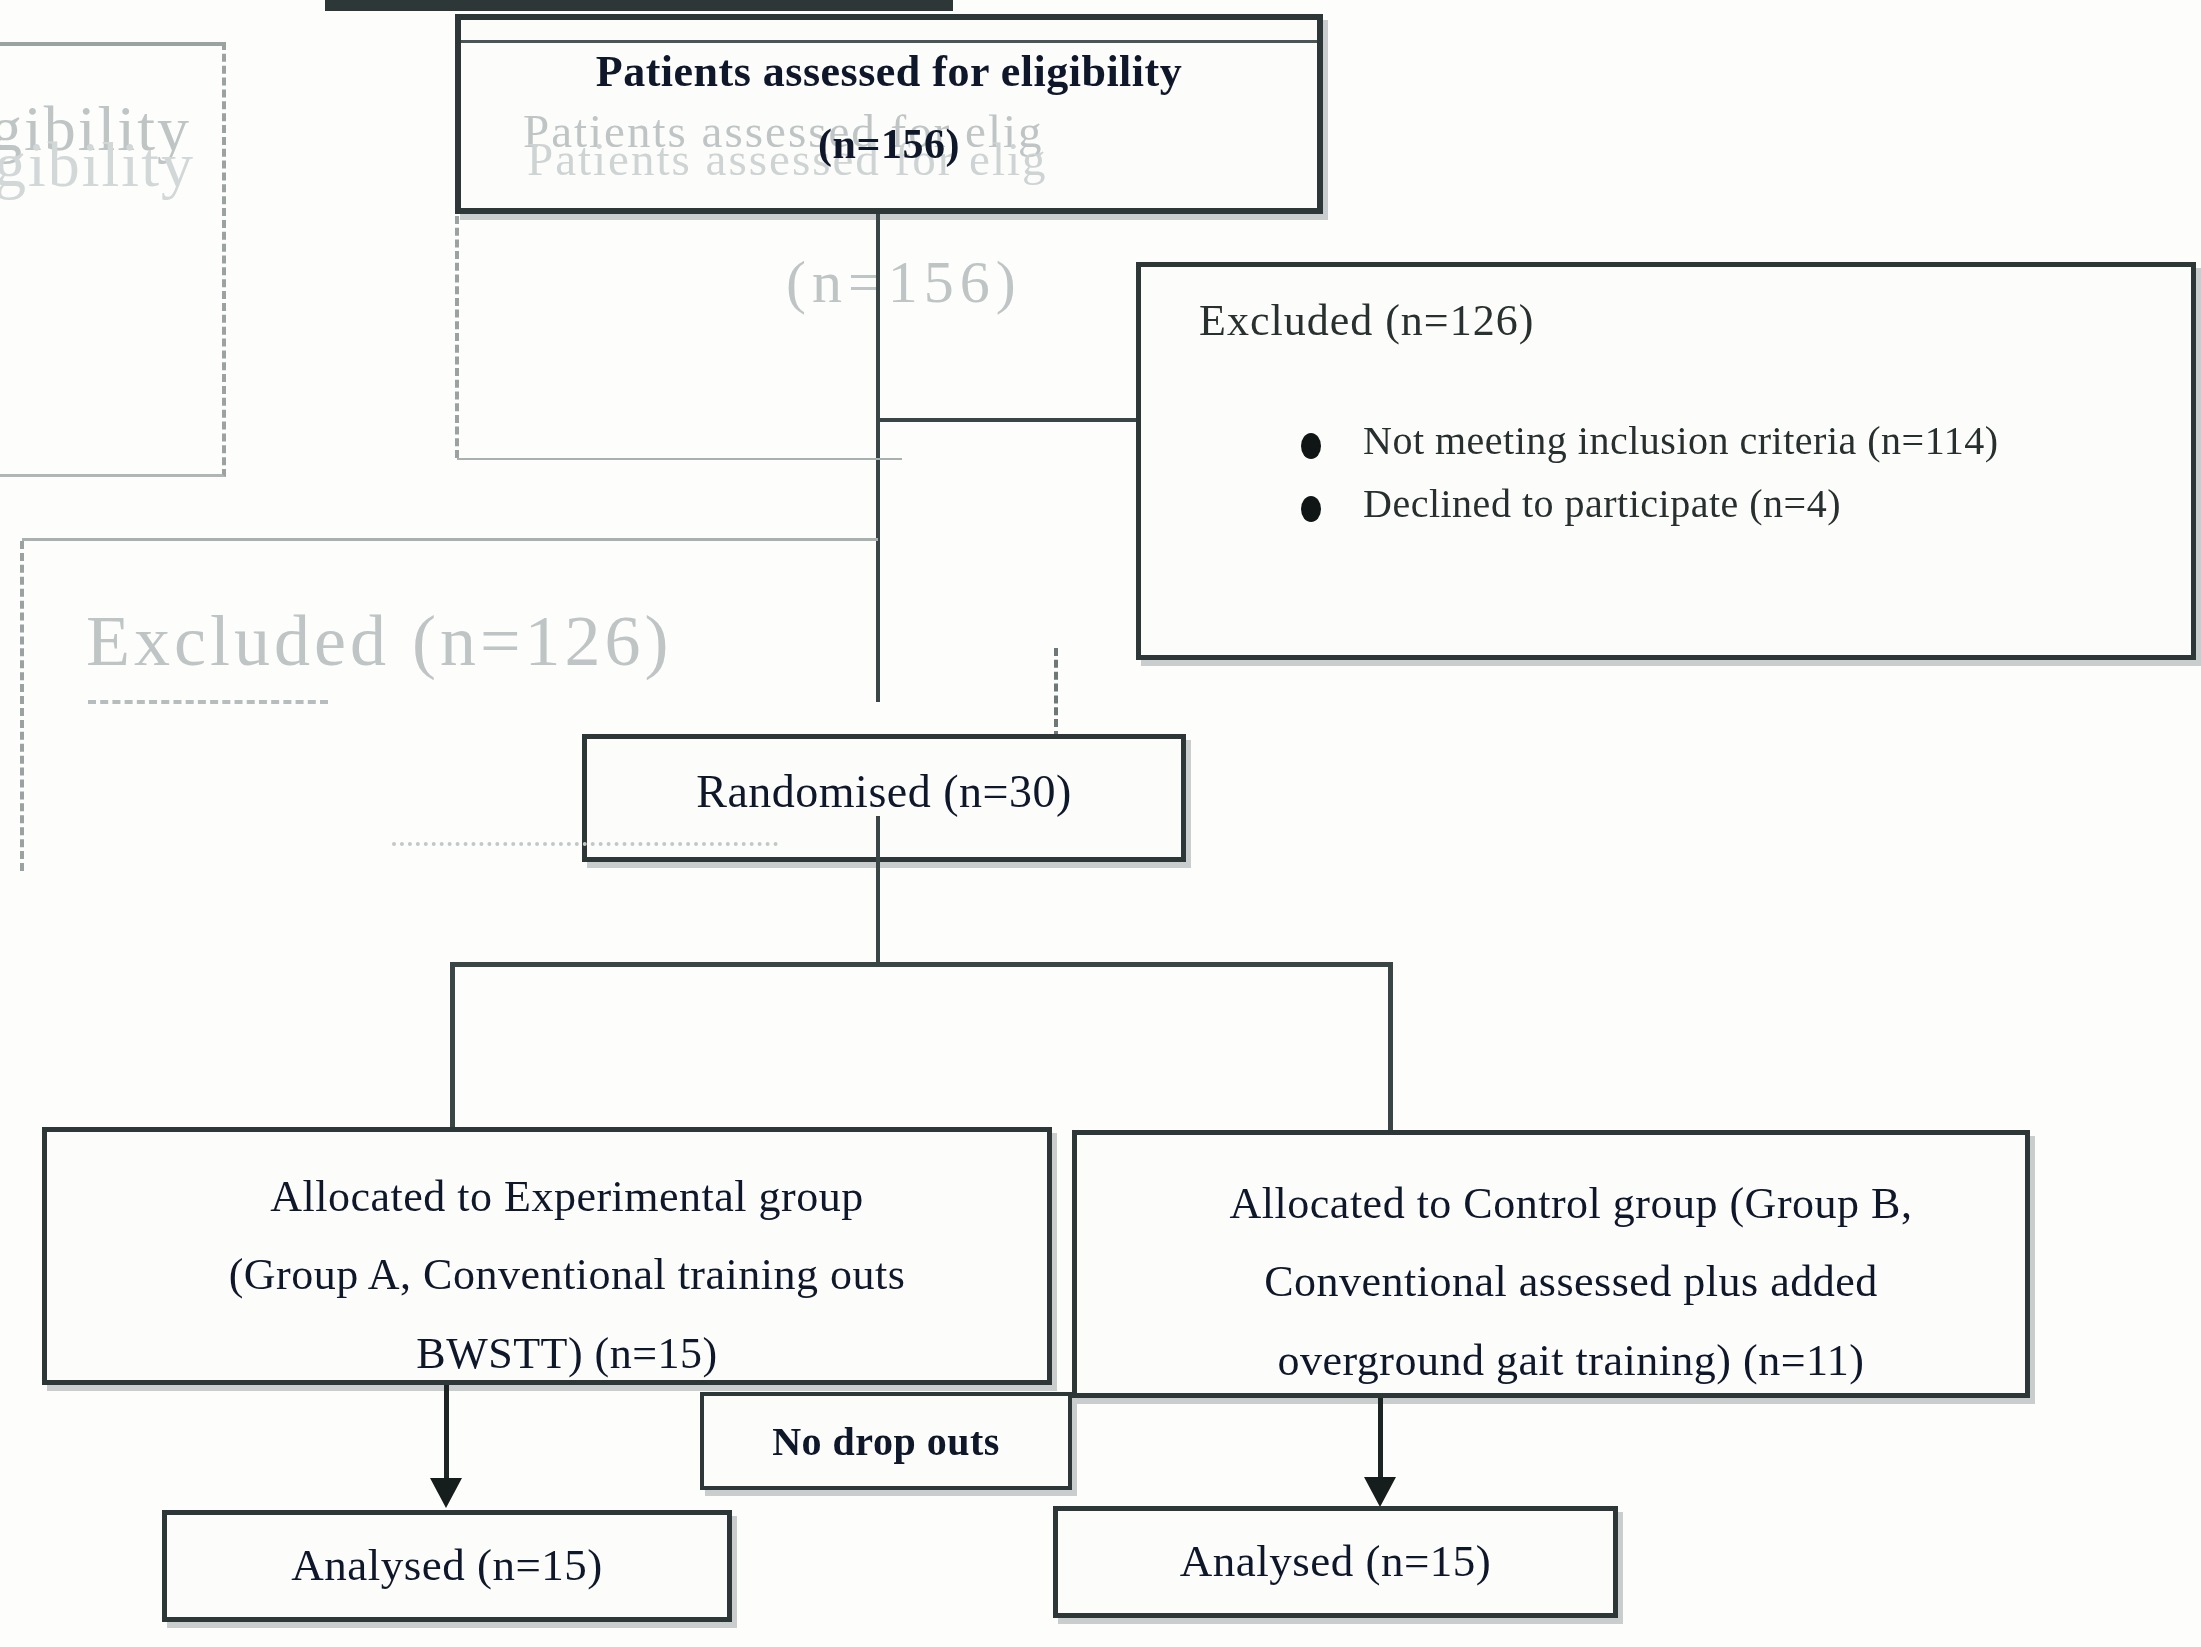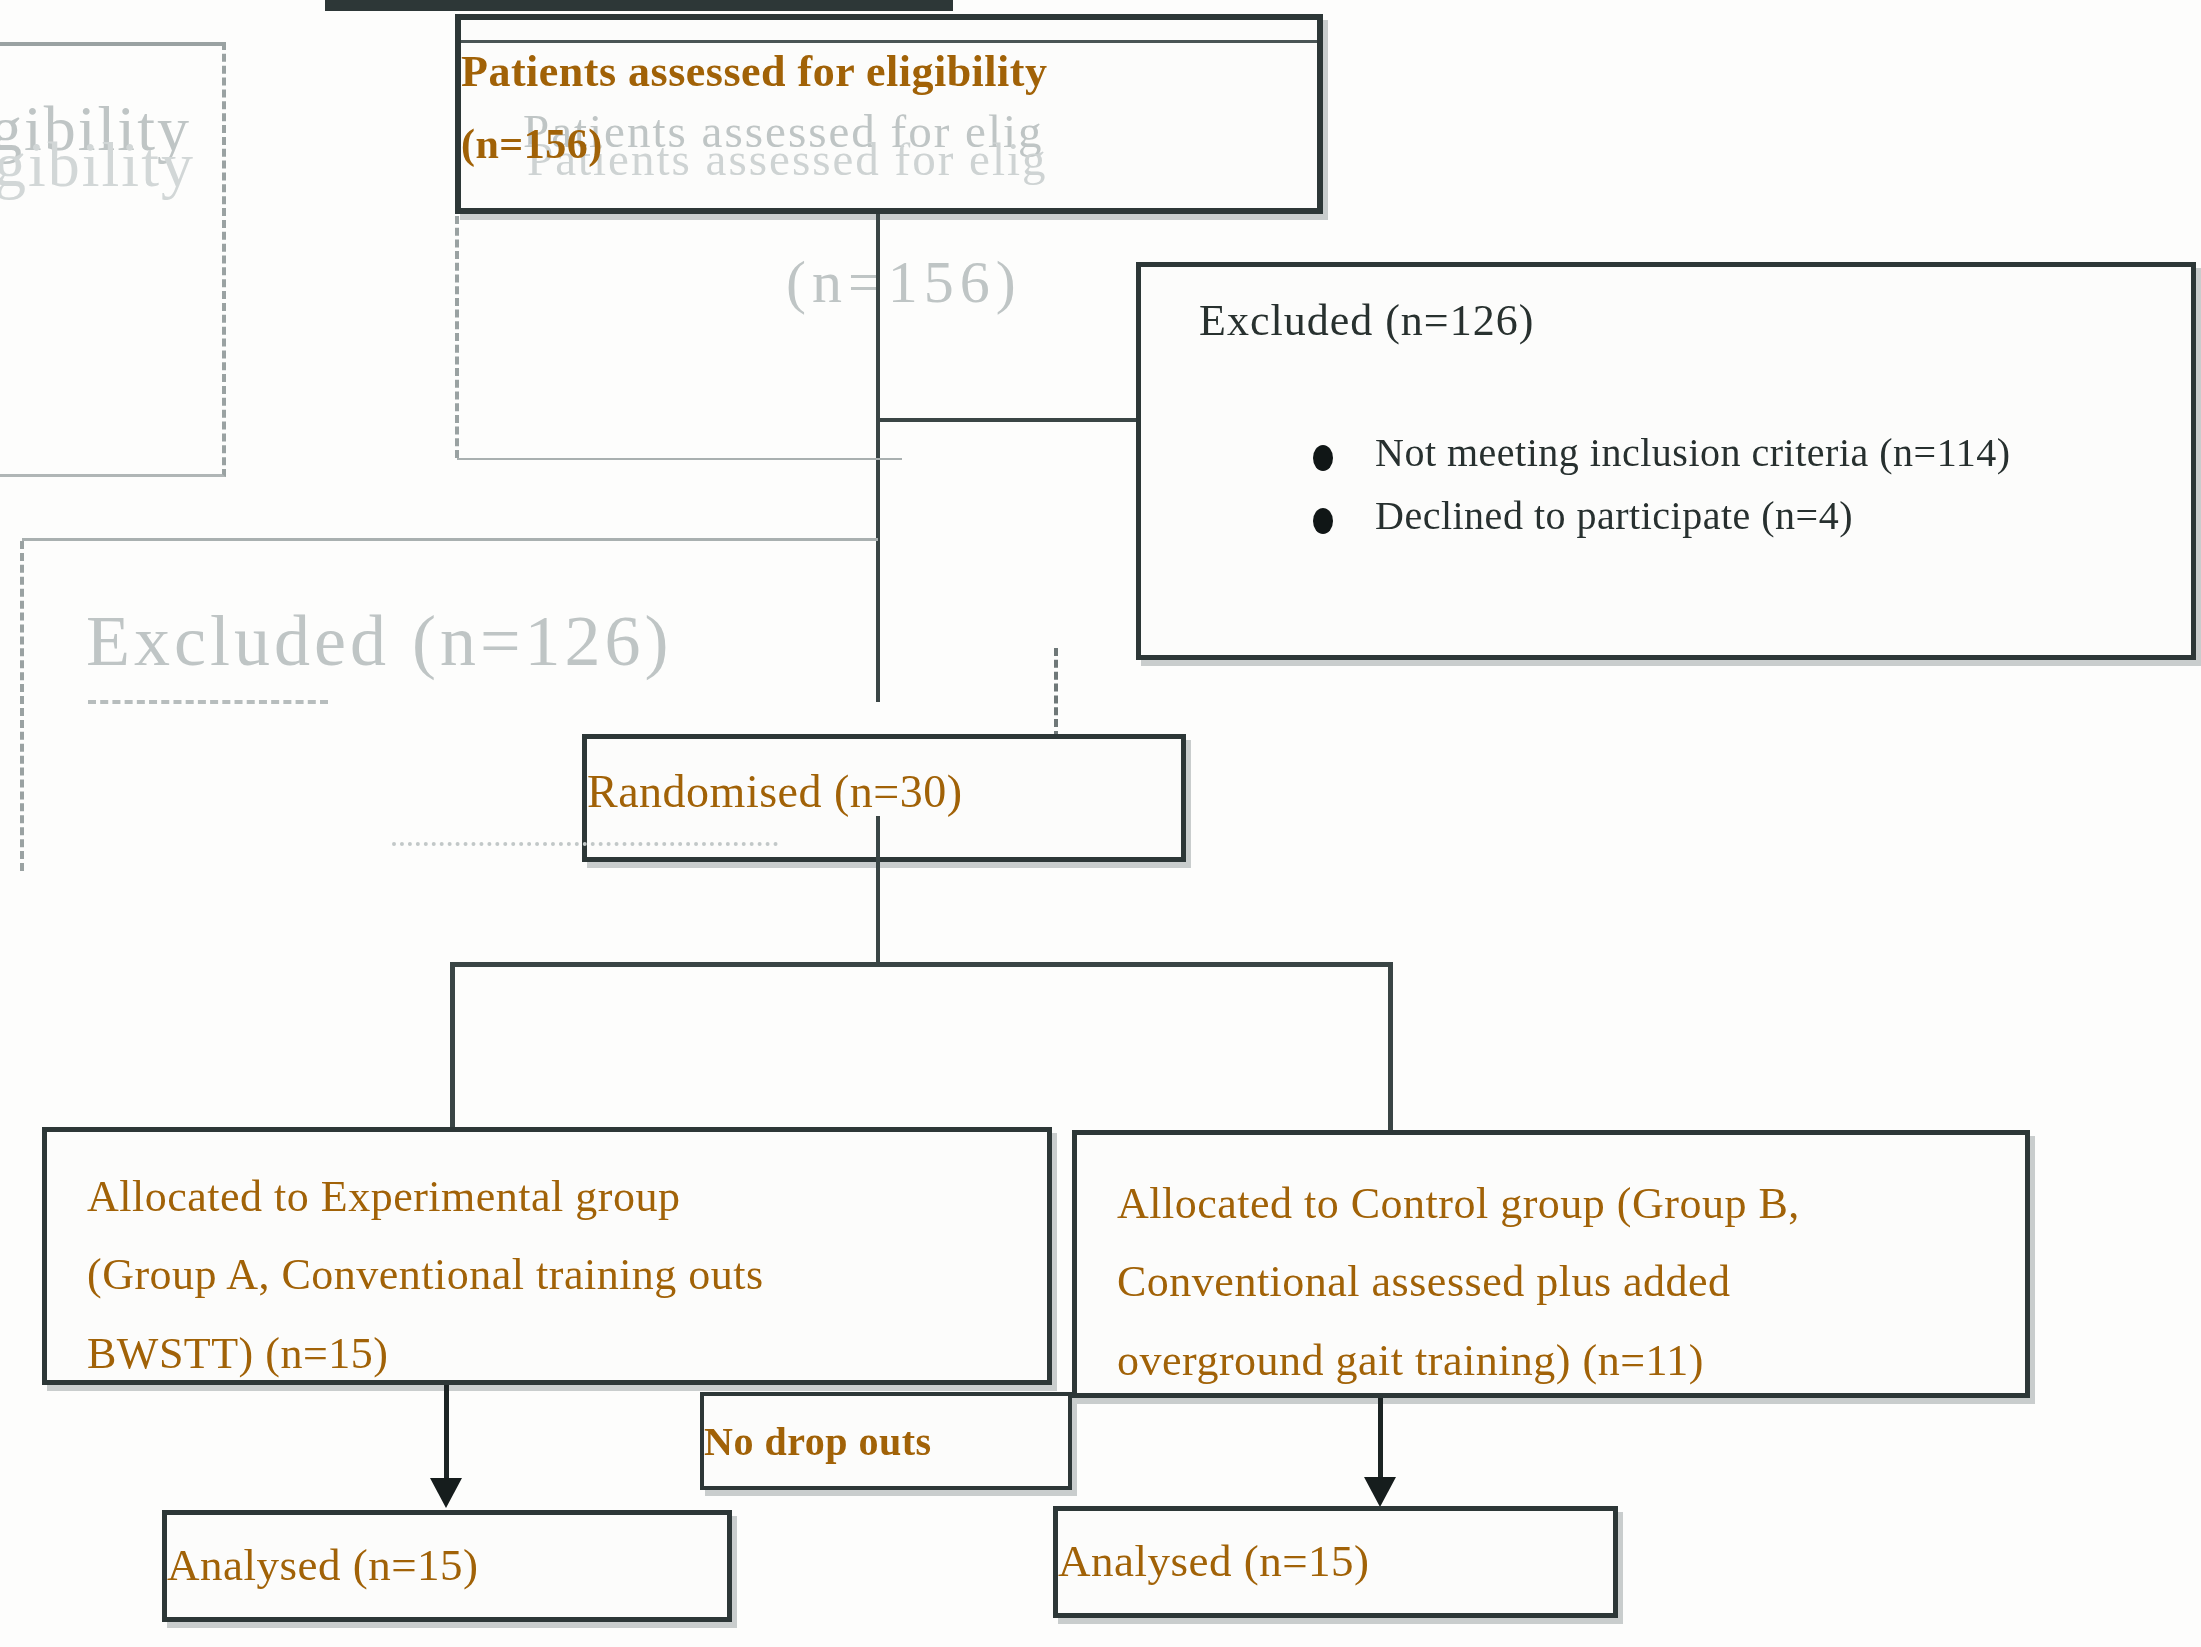--- a/index.html
+++ b/index.html
@@ -5,35 +5,35 @@
   html,body{margin:0;padding:0;background:#ffffff;}
   #canvas{
     position:relative;width:2201px;height:1647px;background:#fdfdfc;overflow:hidden;
     font-family:"Liberation Serif","DejaVu Serif",serif;color:#242e2e;
   }
   .box{
     position:absolute;background:#fcfcfb;border:5px solid #2d3737;
     box-shadow:5px 6px 0 rgba(150,158,158,.5);box-sizing:border-box;
   }
   .box-label{
-    position:absolute;left:0;right:0;text-align:left;
-    color:#a16207;letter-spacing:.5px;
+    position:absolute;left:0;right:0;text-align:center;
+    color:#0f172a;letter-spacing:.5px;
   }
   .line{position:absolute;background:#3a4545;}
   .ghost-line{position:absolute;background:#a9b0b0;}
   .dashed-v{position:absolute;width:0;border-left:4px dashed #9aa2a2;}
   .dotted-h{position:absolute;height:0;border-top:4px dotted #c2c8c8;}
   .ghost-text{position:absolute;color:#bfc5c5;white-space:nowrap;letter-spacing:2px;}
   .arrow-stem{position:absolute;width:5px;background:#1c2424;}
   .arrow-head{
     position:absolute;width:0;height:0;
     border-left:16px solid transparent;border-right:16px solid transparent;
     border-top:30px solid #161d1d;
   }
-  .bullets{position:absolute;margin:12px;padding:0 0 0 40px;list-style:none;}
+  .bullets{position:absolute;margin:0;padding:0 0 0 40px;list-style:none;}
   .bullets li{
     position:relative;font-size:40px;line-height:1.32;margin-bottom:10px;
     padding-left:62px;color:#27302f;letter-spacing:.5px;
   }
   .bullets li::before{
     content:"";position:absolute;left:0;top:18px;width:20px;height:26px;
     background:#101616;border-radius:50%;
   }
   .alloc-line{display:block;font-size:44px;line-height:1.78;margin-left:40px;}
   .title-line{font-weight:bold;}

